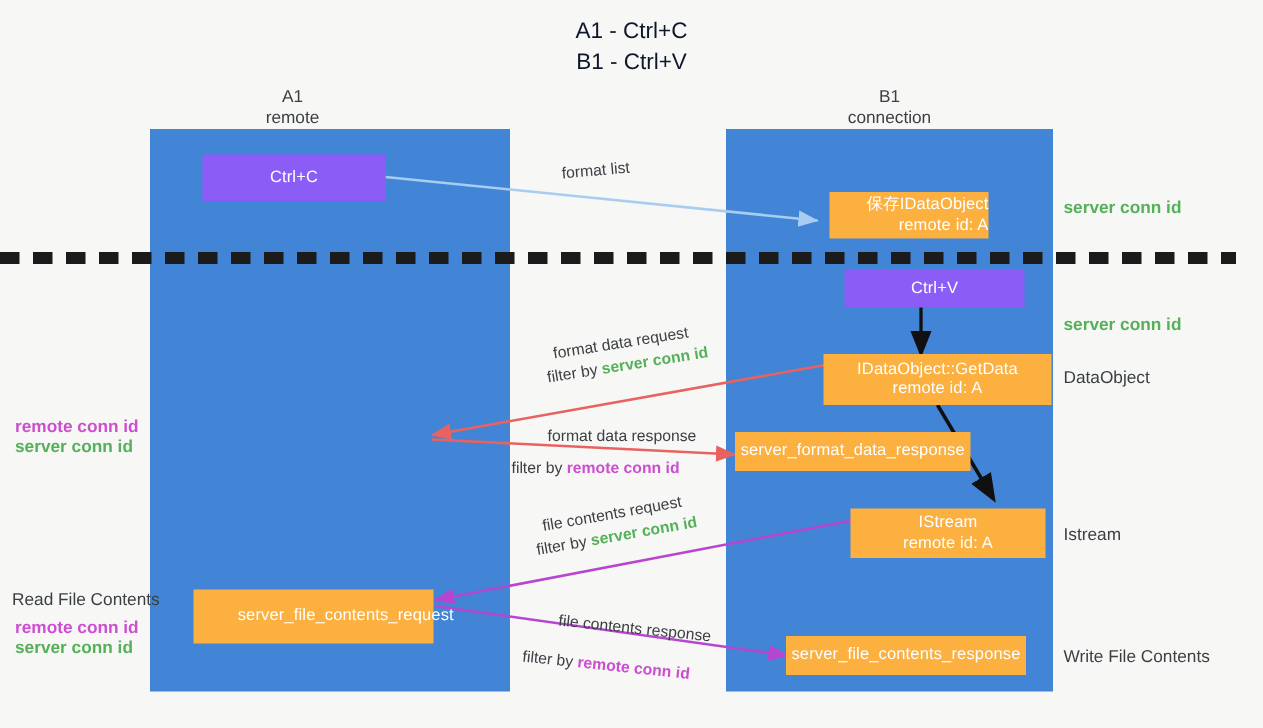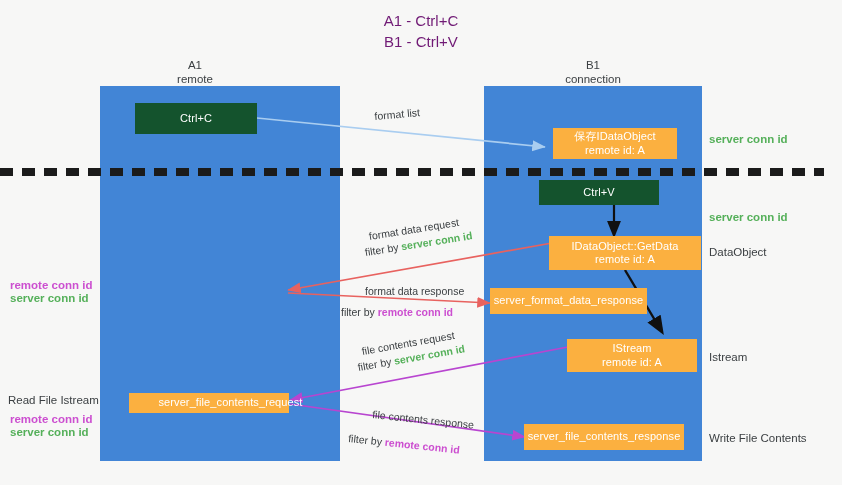--- a/index.html
+++ b/index.html
@@ -47,37 +47,37 @@
   .col-head .l2 { display: block; }
 
   .title {
     position: absolute;
     left: 0;
     right: 0;
     top: 10px;
     text-align: center;
     font-size: 15px;
     line-height: 21px;
-    color: #701a75;
+    color: #0f172a;
   }
 
   .box {
     position: absolute;
     box-sizing: border-box;
     display: flex;
     flex-direction: column;
     align-items: center;
     justify-content: center;
     text-align: center;
     color: #ffffff;
     font-size: 11px;
     line-height: 13.5px;
     letter-spacing: .1px;
   }
-  .box.green { background: #14532d; }
+  .box.green { background: #8b5cf6; }
   .box.orange { background: #fbb040; }
   .box .ln { display: block; white-space: nowrap; }
 
   .side-label {
     position: absolute;
     font-size: 11.5px;
     line-height: 14px;
     white-space: nowrap;
   }
   .green-txt { color: #55b05a; font-weight: bold; }
@@ -149,45 +149,45 @@
 
     <line x1="568" y1="347" x2="290" y2="400" stroke="#b845d0" stroke-width="1.7" marker-end="url(#ar-purple)"></line>
 
     <line x1="290" y1="404" x2="525" y2="437" stroke="#b845d0" stroke-width="1.7" marker-end="url(#ar-purple)"></line>
   </svg>
 
   <div class="box green" style="left:135px; top:103px; width:122px; height:31px;">
     <span class="ln">Ctrl+C</span>
   </div>
 
-  <div class="box orange" style="left:553px; top:128px; width:124px; height:31px;">
+  <div class="box orange" style="left:553px; top:128px; width:106px; height:31px;align-items:flex-end;">
     <span class="ln">保存IDataObject</span>
     <span class="ln">remote id: A</span>
   </div>
 
-  <div class="box green" style="left:539px; top:180px; width:120px; height:25px;">
+  <div class="box green" style="left:563px; top:180px; width:120px; height:25px;">
     <span class="ln">Ctrl+V</span>
   </div>
 
   <div class="box orange" style="left:549px; top:236px; width:152px; height:34px;">
     <span class="ln">IDataObject::GetData</span>
     <span class="ln">remote id: A</span>
   </div>
 
   <div class="box orange" style="left:567px; top:339px; width:130px; height:33px;">
     <span class="ln">IStream</span>
     <span class="ln">remote id: A</span>
   </div>
 
 
   <div class="box orange" style="left:490px; top:288px; width:157px; height:26px;text-align:right;">
     <span class="ln">server_format_data_response</span>
   </div>
 
-  <div class="box orange" style="left:129px; top:393px; width:160px; height:20px;padding-left:43px;">
+  <div class="box orange" style="left:129px; top:393px; width:160px; height:36px;padding-left:43px;">
     <span class="ln">server_file_contents_request</span>
   </div>
 
   <div class="box orange" style="left:524px; top:424px; width:160px; height:26px;align-items:center;">
     <span class="ln">server_file_contents_response</span>
   </div>
 
   <div class="edge-label" style="left:374px; top:110px; transform:rotate(-5deg); transform-origin:left top;">
     <span>format list</span>
   </div>
@@ -222,17 +222,17 @@
 
   <div class="side-label green-txt" style="left:709px; top:132px;">server conn id</div>
   <div class="side-label green-txt" style="left:709px; top:210px;">server conn id</div>
   <div class="side-label dark-txt" style="left:709px; top:245px;">DataObject</div>
   <div class="side-label dark-txt" style="left:709px; top:350px;">Istream</div>
   <div class="side-label dark-txt" style="left:709px; top:431px;">Write File Contents</div>
 
   <div class="side-label purple-txt" style="left:10px; top:278px;">remote conn id</div>
   <div class="side-label green-txt" style="left:10px; top:291px;">server conn id</div>
 
-  <div class="side-label dark-txt" style="left:8px; top:393px;">Read File Istream</div>
+  <div class="side-label dark-txt" style="left:8px; top:393px;">Read File Contents</div>
   <div class="side-label purple-txt" style="left:10px; top:412px;">remote conn id</div>
   <div class="side-label green-txt" style="left:10px; top:425px;">server conn id</div>
 
 </div>
 
 </body></html>

